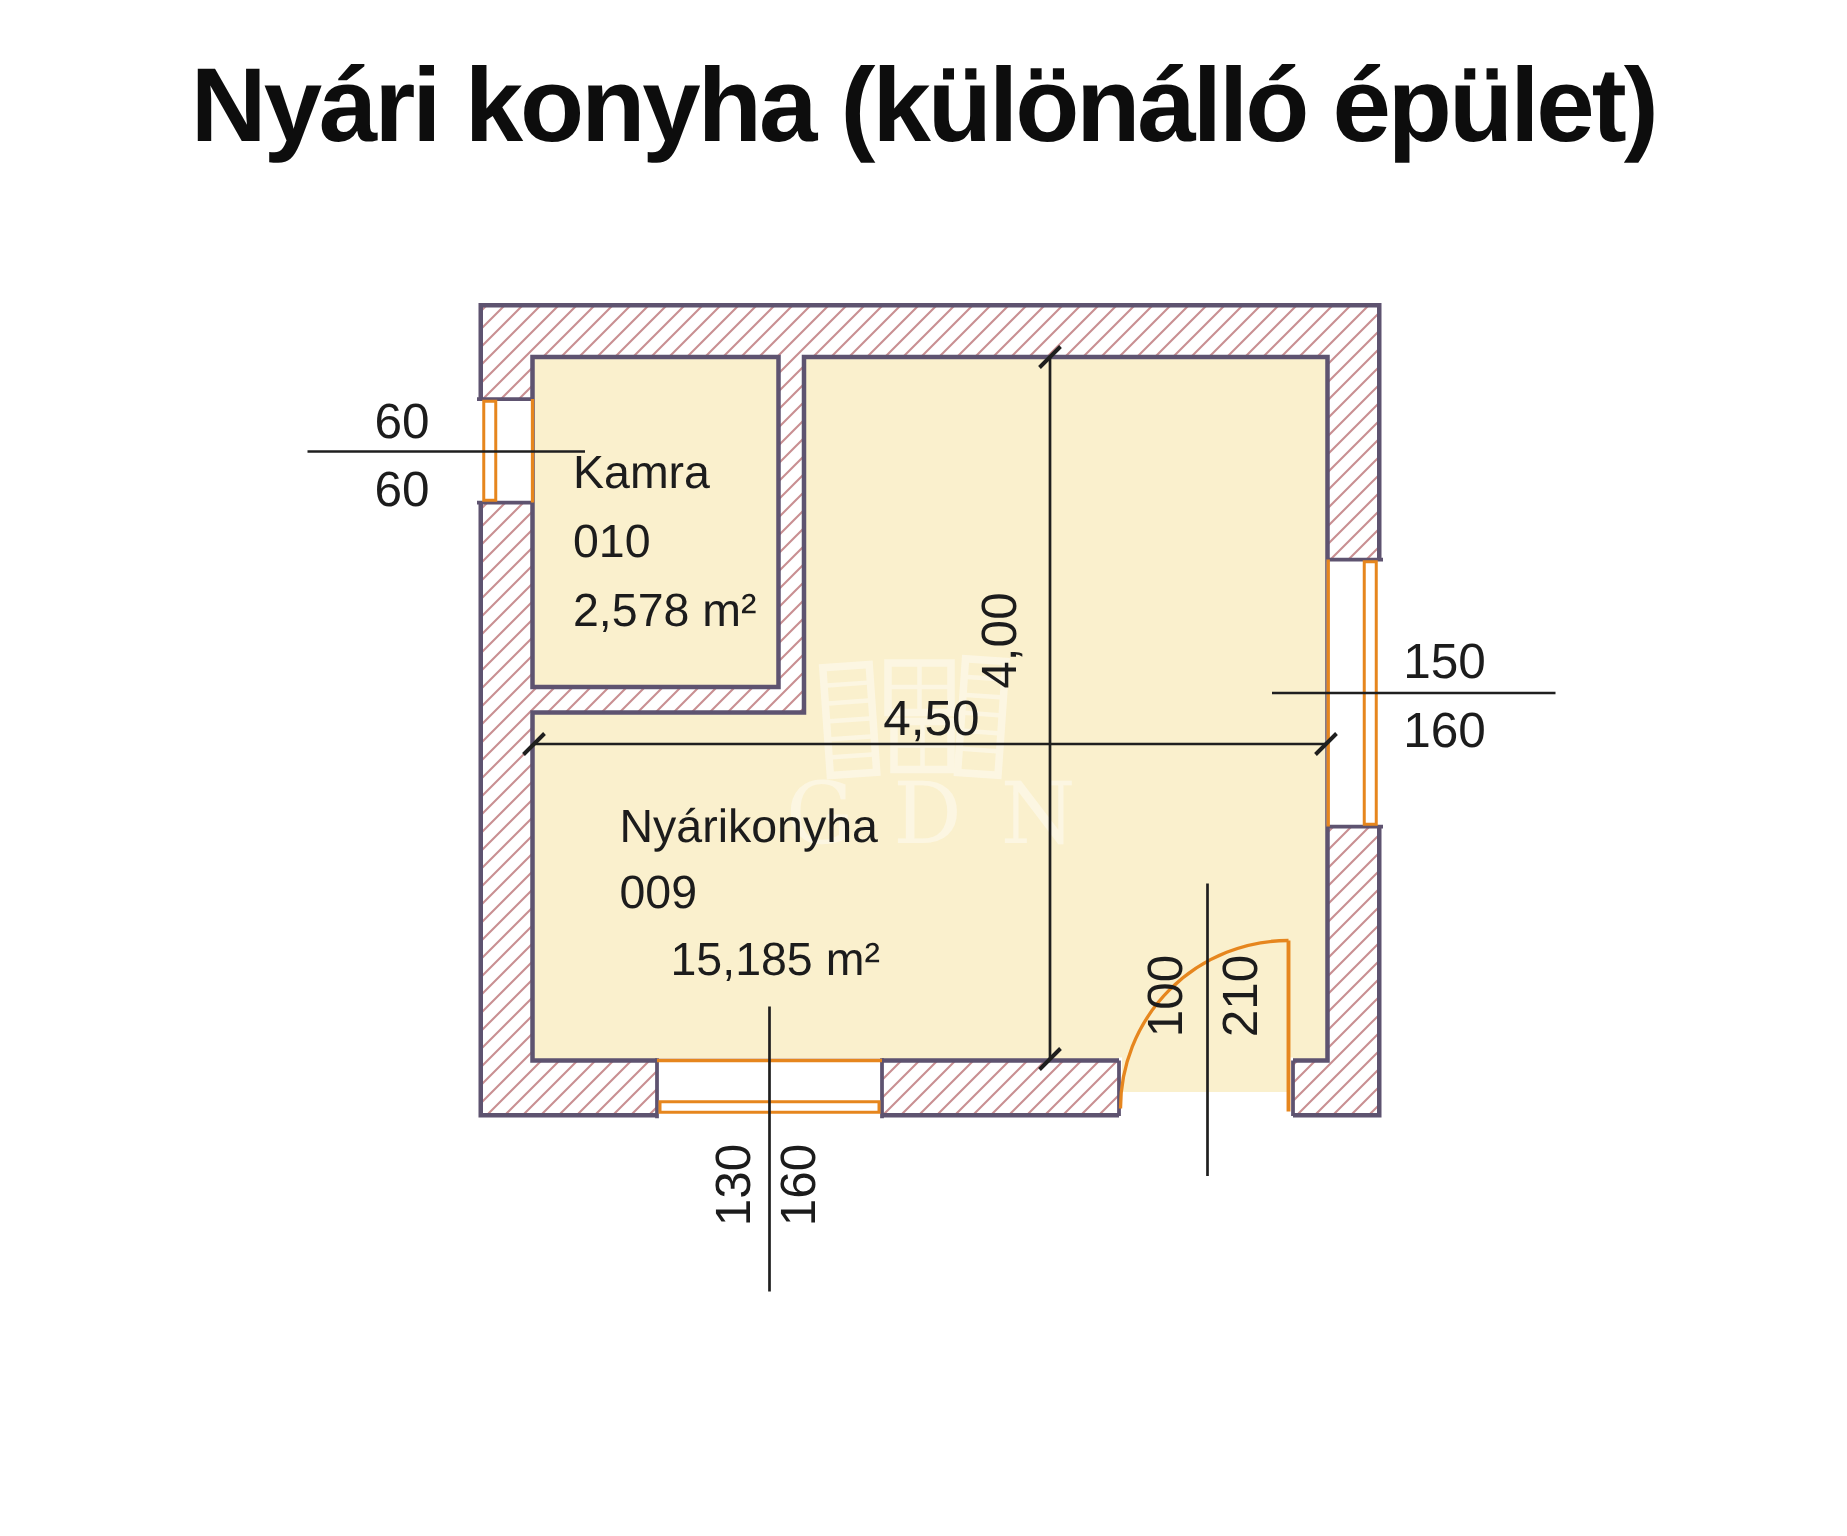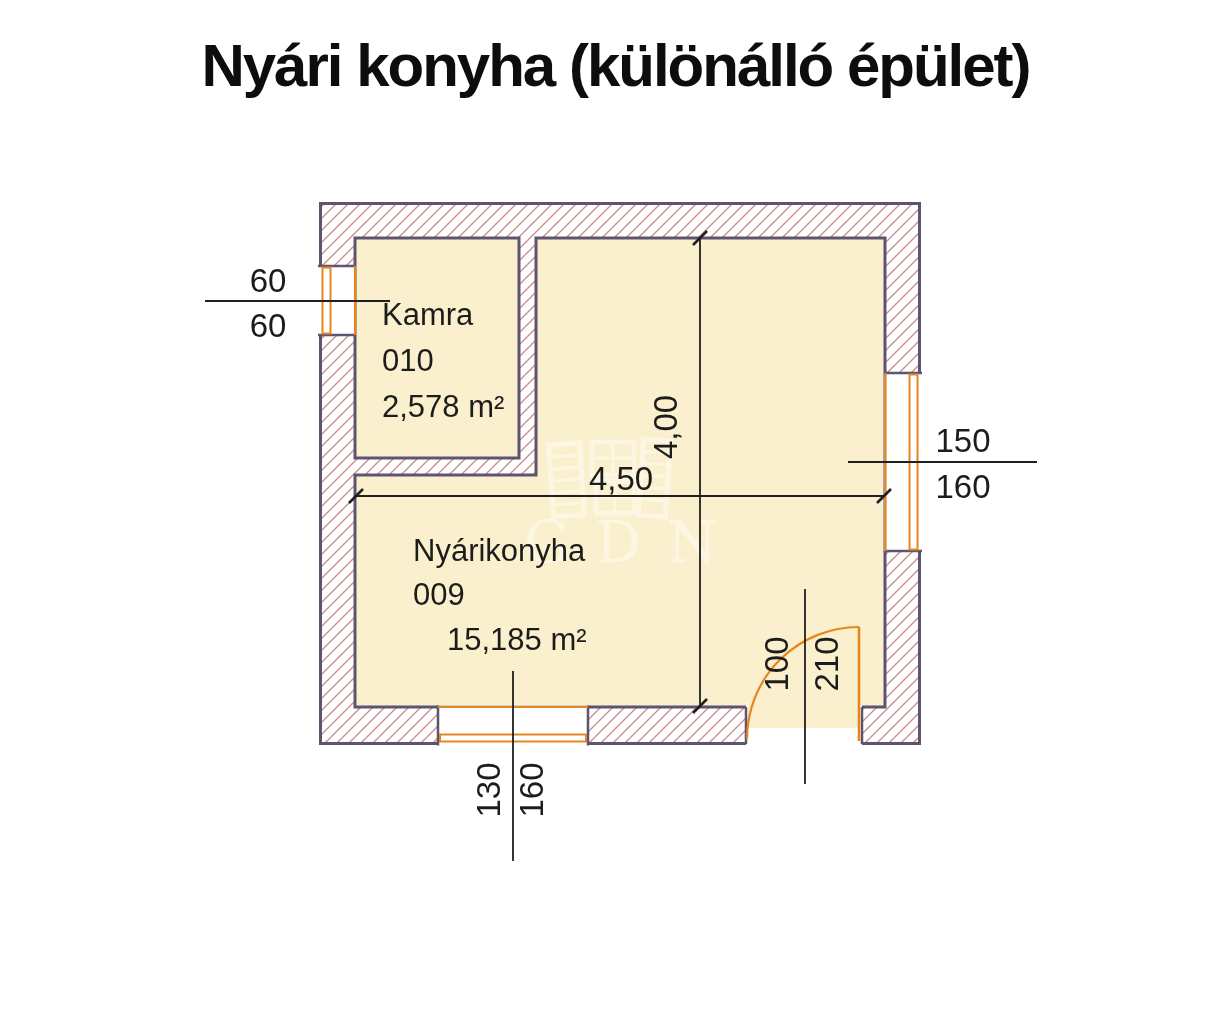--- a/index.html
+++ b/index.html
@@ -3,21 +3,21 @@
 <meta charset="utf-8">
 <style>
   html,body { margin:0; padding:0; background:#ffffff; }
   .stage {
     position:relative; width:1231px; height:1024px;
     background:#ffffff; overflow:hidden;
     font-family:"Liberation Sans", sans-serif;
   }
   .title {
     position:absolute; top:34px; left:0; width:1231px;
-    text-align:center; font-size:60px; font-weight:bold;
+    text-align:center; font-size:70px; font-weight:bold;
     letter-spacing:-2px; color:#0d0d0d; white-space:nowrap; line-height:1.05;
   }
   svg.plan { position:absolute; left:0; top:0; }
   .dim-line  { stroke:#1f1f1f; stroke-width:1.8; fill:none; }
   .dim-tick  { stroke:#1f1f1f; stroke-width:2.6; fill:none; }
   .dim-text  { fill:#1c1c1c; font-size:33px; font-family:"Liberation Sans", sans-serif; }
   .room-text { fill:#1c1c1c; font-size:31px; font-family:"Liberation Sans", sans-serif; }
   .wm        { opacity:0.42; }
   .wm-shape  { stroke:#ffffff; fill:none; stroke-width:5; }
   .wm-rung   { stroke:#ffffff; fill:none; stroke-width:3; }

